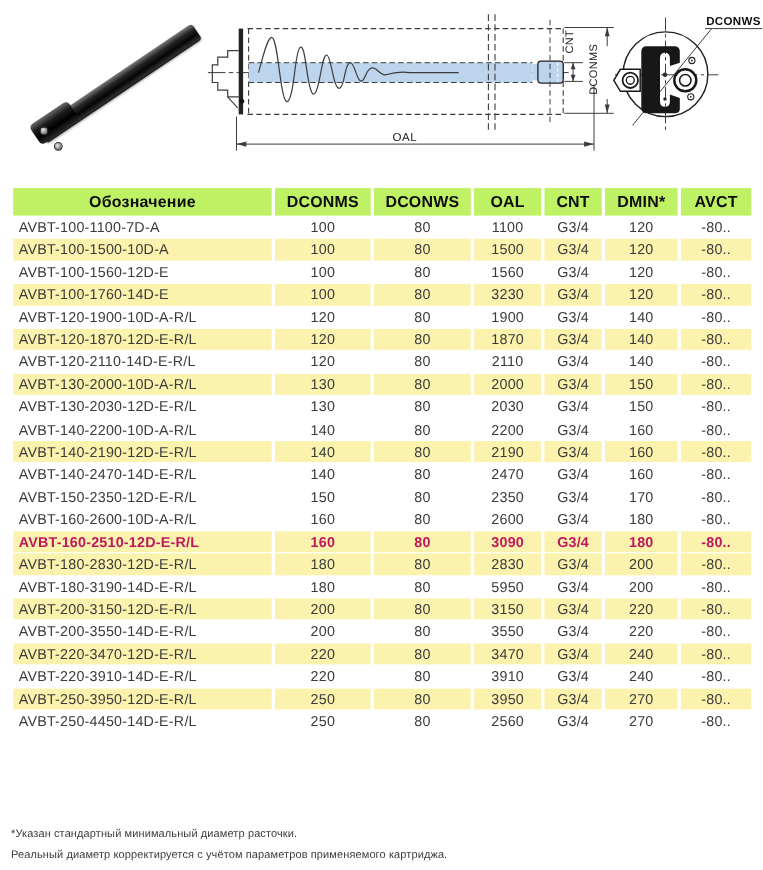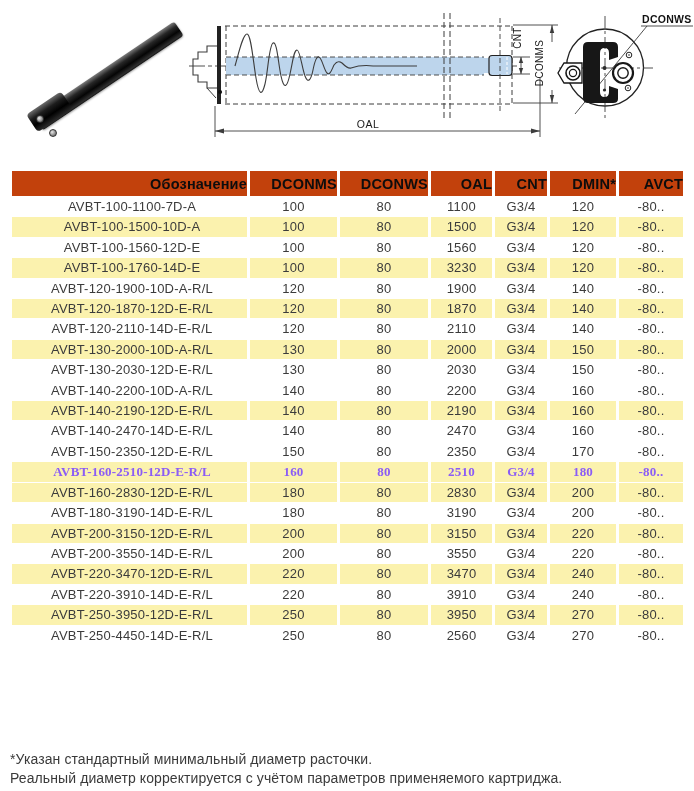--- a/index.html
+++ b/index.html
@@ -33,32 +33,32 @@
   .screw.s1{left:28px;top:110px;}
   .screw.s2{left:41px;top:124px;}
   svg text{font-family:"Liberation Sans", sans-serif;}
   
   table.spec{
     position:absolute;left:9px;top:170px;width:677px;
     border-collapse:separate;border-spacing:3px 1px;table-layout:fixed;
     font-size:13px;color:#3b3b3b;letter-spacing:.2px;
   }
   table.spec th{
-    background:#c2410c;color:#0d0d0d;font-weight:bold;font-size:14.5px;
-    height:25px;padding:0;text-align:right;white-space:nowrap;
+    background:#bef264;color:#0d0d0d;font-weight:bold;font-size:14.5px;
+    height:25px;padding:0;text-align:center;white-space:nowrap;
   }
   table.spec td{
     height:19.4px;line-height:19.4px;padding:0;text-align:center;white-space:nowrap;
     background:#fff;
   }
-  table.spec td.c-des{text-align:center;padding-left:5px;}
+  table.spec td.c-des{text-align:left;padding-left:5px;}
   table.spec tr.alt td{background:#FBF2AE;}
-  table.spec tr.hl td{font-weight:bold;color:#8b5cf6;font-family:Liberation Serif, serif;}
+  table.spec tr.hl td{font-weight:bold;color:#be185d;}
   
-  .notes{position:absolute;left:10px;top:750px;width:680px;font-size:14px;
+  .notes{position:absolute;left:10px;top:750px;width:680px;font-size:10px;
          line-height:18.5px;color:#3a3a3a;letter-spacing:.1px;}
 </style>
 </head>
 <body>
 
 <div class="drawings">
 
   <div class="photo">
     <div class="bar-body"></div>
     <div class="bar-head"></div>
@@ -285,43 +285,52 @@
   </tr>
       <tr>
     <td class="c-des">AVBT-150-2350-12D-E-R/L</td>
     <td>150</td>
     <td>80</td>
     <td>2350</td>
     <td>G3/4</td>
     <td>170</td>
     <td>-80..</td>
   </tr>
+      <tr>
+    <td class="c-des">AVBT-160-2600-10D-A-R/L</td>
+    <td>160</td>
+    <td>80</td>
+    <td>2600</td>
+    <td>G3/4</td>
+    <td>180</td>
+    <td>-80..</td>
+  </tr>
       <tr class="alt hl">
     <td class="c-des">AVBT-160-2510-12D-E-R/L</td>
     <td>160</td>
     <td>80</td>
-    <td>2510</td>
+    <td>3090</td>
     <td>G3/4</td>
     <td>180</td>
     <td>-80..</td>
   </tr>
       <tr class="alt">
-    <td class="c-des">AVBT-160-2830-12D-E-R/L</td>
+    <td class="c-des">AVBT-180-2830-12D-E-R/L</td>
     <td>180</td>
     <td>80</td>
     <td>2830</td>
     <td>G3/4</td>
     <td>200</td>
     <td>-80..</td>
   </tr>
       <tr>
     <td class="c-des">AVBT-180-3190-14D-E-R/L</td>
     <td>180</td>
     <td>80</td>
-    <td>3190</td>
+    <td>5950</td>
     <td>G3/4</td>
     <td>200</td>
     <td>-80..</td>
   </tr>
       <tr class="alt">
     <td class="c-des">AVBT-200-3150-12D-E-R/L</td>
     <td>200</td>
     <td>80</td>
     <td>3150</td>
     <td>G3/4</td>

